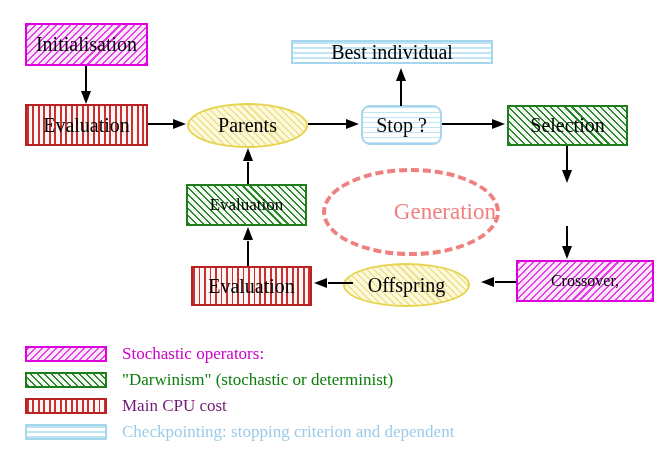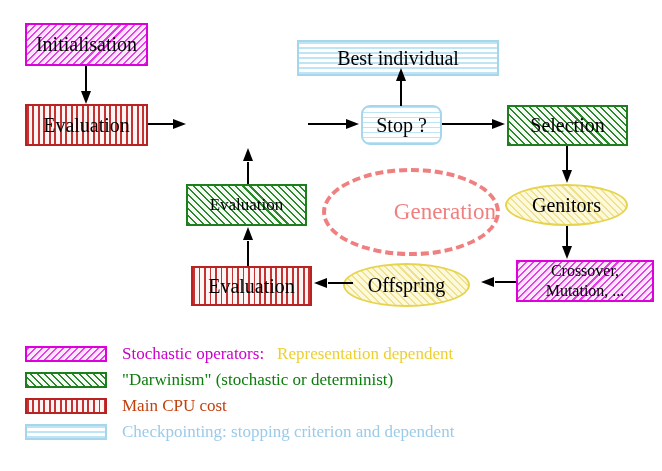--- a/index.html
+++ b/index.html
@@ -37,64 +37,63 @@
   .ah-right{border-top:5px solid transparent;border-bottom:5px solid transparent;border-left:13px solid #000;}
 
   .two-line{display:flex;flex-direction:column;align-items:center;line-height:1.22;font-size:16px;}
 
   .legend-row{position:absolute;left:25px;display:flex;align-items:center;height:18px;}
   .swatch{width:82px;height:16px;box-sizing:border-box;flex:0 0 auto;}
   .legend-text{margin-left:15px;font-size:17px;white-space:nowrap;display:flex;}
   .lg-magenta{color:#CC00CC;}
   .lg-gold{color:#EDD02F;margin-left:13px;}
   .lg-green{color:#0B7D0B;}
-  .lg-red{color:#c2410c;}
+  .lg-red{color:#701a75;}
   .lg-blue{color:#9BCBE9;}
 </style>
 </head>
 <body>
 
 <div class="canvas">
 
   <div class="node box magenta" style="left:25px;top:23px;width:123px;height:43px;">
     <span>Initialisation</span>
   </div>
 
   <div class="node box red" style="left:25px;top:104px;width:123px;height:42px;">
     <span>Evaluation</span>
   </div>
 
+  <div class="node ellipse yellow" style="left:187px;top:103px;width:121px;height:45px;">
+    <span>Parents</span>
+  </div>
 
-  <div class="node box blue" style="left:297px;top:40px;width:202px;height:36px;">
+  <div class="node box blue" style="left:291px;top:40px;width:202px;height:24px;">
     <span>Best individual</span>
   </div>
 
   <div class="node box blue rounded" style="left:361px;top:105px;width:81px;height:40px;">
     <span>Stop ?</span>
   </div>
 
   <div class="node box green" style="left:507px;top:105px;width:121px;height:41px;font-family:Liberation Serif, serif;">
     <span>Selection</span>
   </div>
 
   <div class="node box green" style="left:186px;top:184px;width:121px;height:42px;font-size:17px;">
     <span>Evaluation</span>
   </div>
 
   <div class="generation" style="left:322px;top:168px;width:178px;height:88px;">
     <span>Generation</span>
   </div>
 
-  <div class="node ellipse yellow" style="left:505px;top:184px;width:123px;height:42px;">
-    <span>Genitors</span>
-  </div>
 
   <div class="node box magenta two-line" style="left:516px;top:260px;width:138px;height:42px;">
     <span>Crossover,</span>
-    <span>Mutation, ...</span>
   </div>
 
   <div class="node ellipse yellow" style="left:343px;top:263px;width:127px;height:44px;">
     <span>Offspring</span>
   </div>
 
   <div class="node box red" style="left:191px;top:266px;width:121px;height:40px;">
     <span>Evaluation</span>
   </div>
 
@@ -128,21 +127,20 @@
   <div class="vline" style="left:247px;top:241px;height:25px;"></div>
   <div class="ah ah-up" style="left:243px;top:227px;"></div>
 
   <div class="vline" style="left:247px;top:162px;height:22px;"></div>
   <div class="ah ah-up" style="left:243px;top:148px;"></div>
 
   <div class="legend-row" style="top:345px;">
     <div class="swatch magenta"></div>
     <div class="legend-text">
       <span class="lg-magenta">Stochastic operators:</span>
-      <span class="lg-gold">Representation dependent</span>
     </div>
   </div>
 
   <div class="legend-row" style="top:371px;">
     <div class="swatch green"></div>
     <div class="legend-text">
       <span class="lg-green">"Darwinism" (stochastic or determinist)</span>
     </div>
   </div>
 

